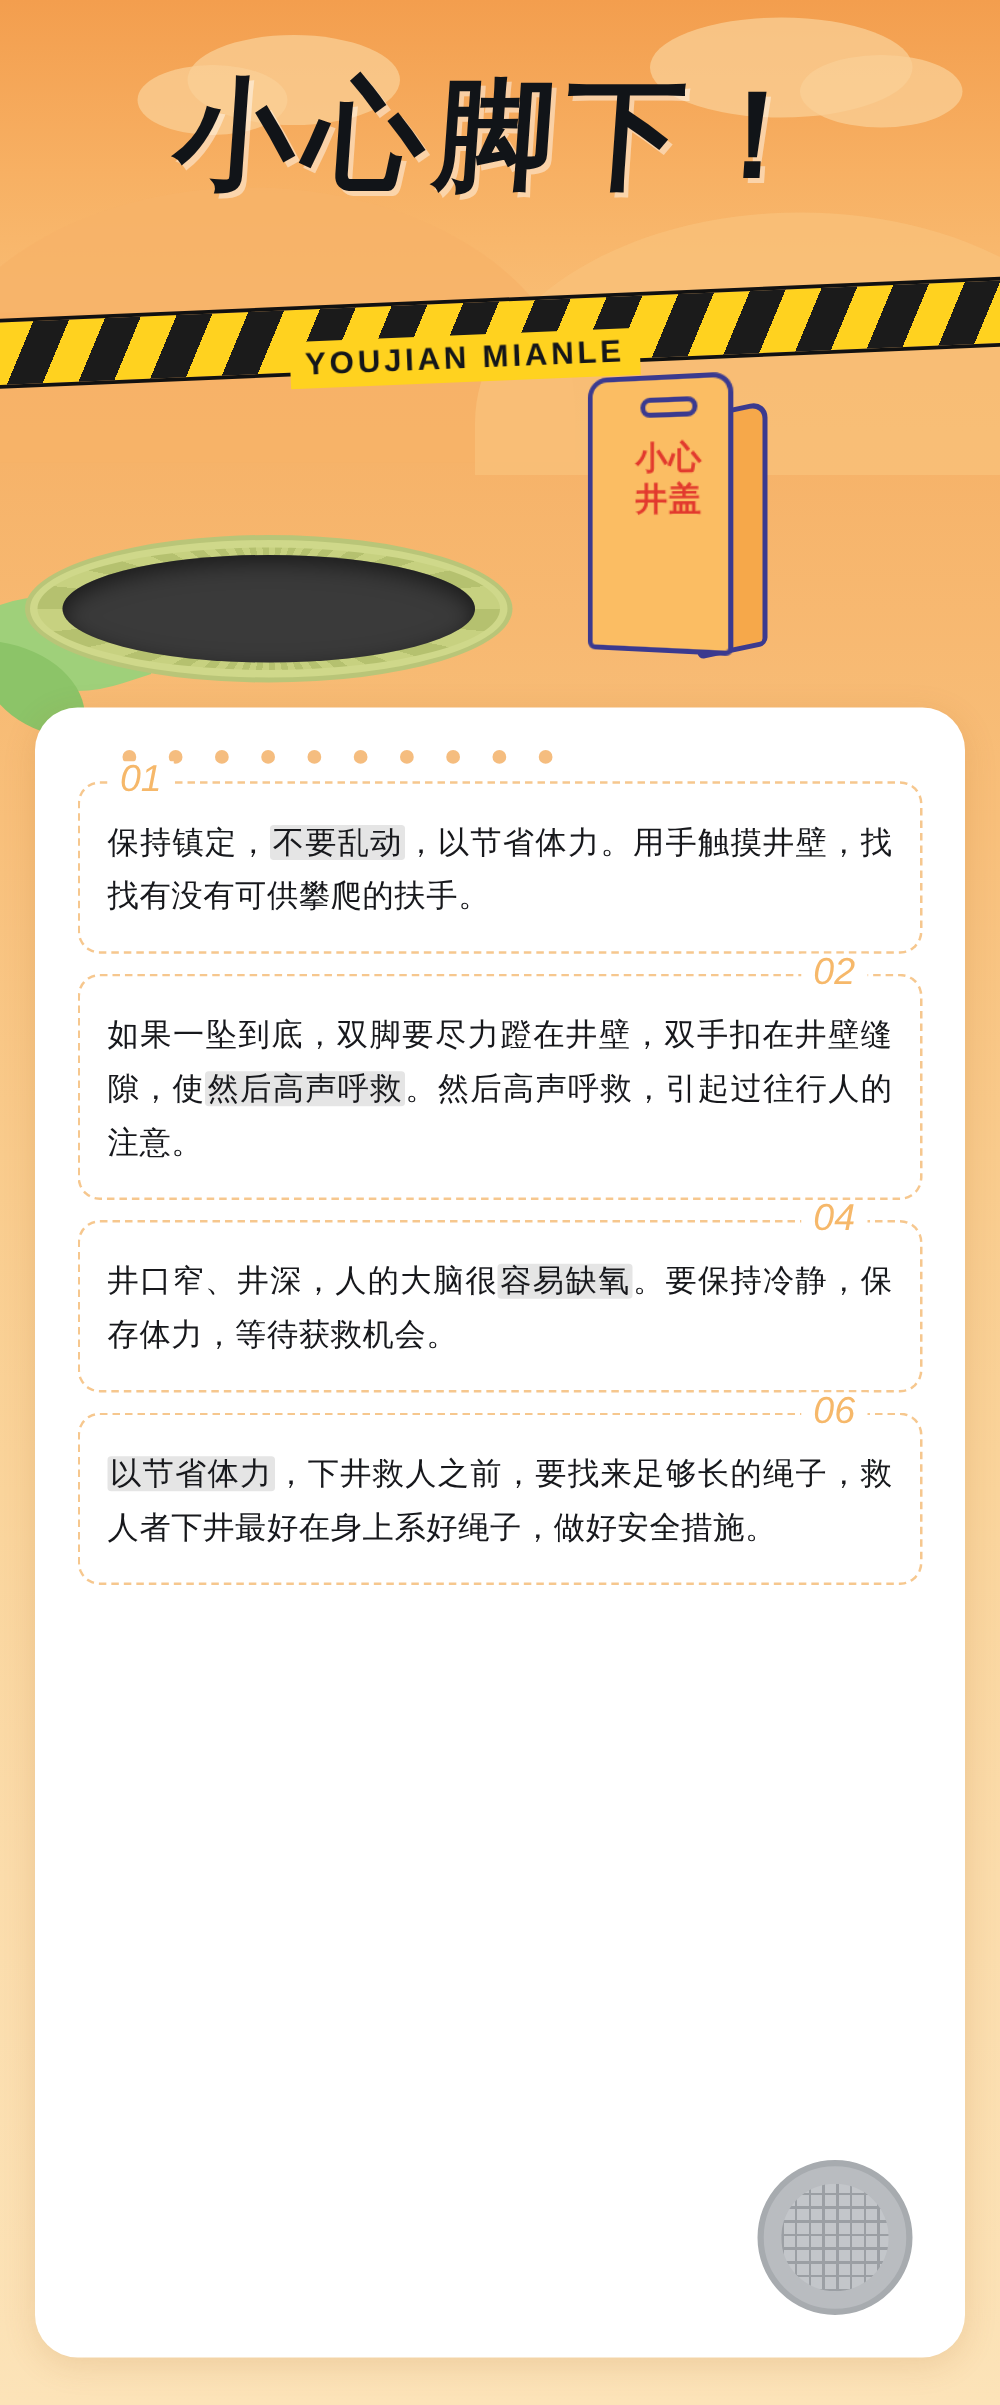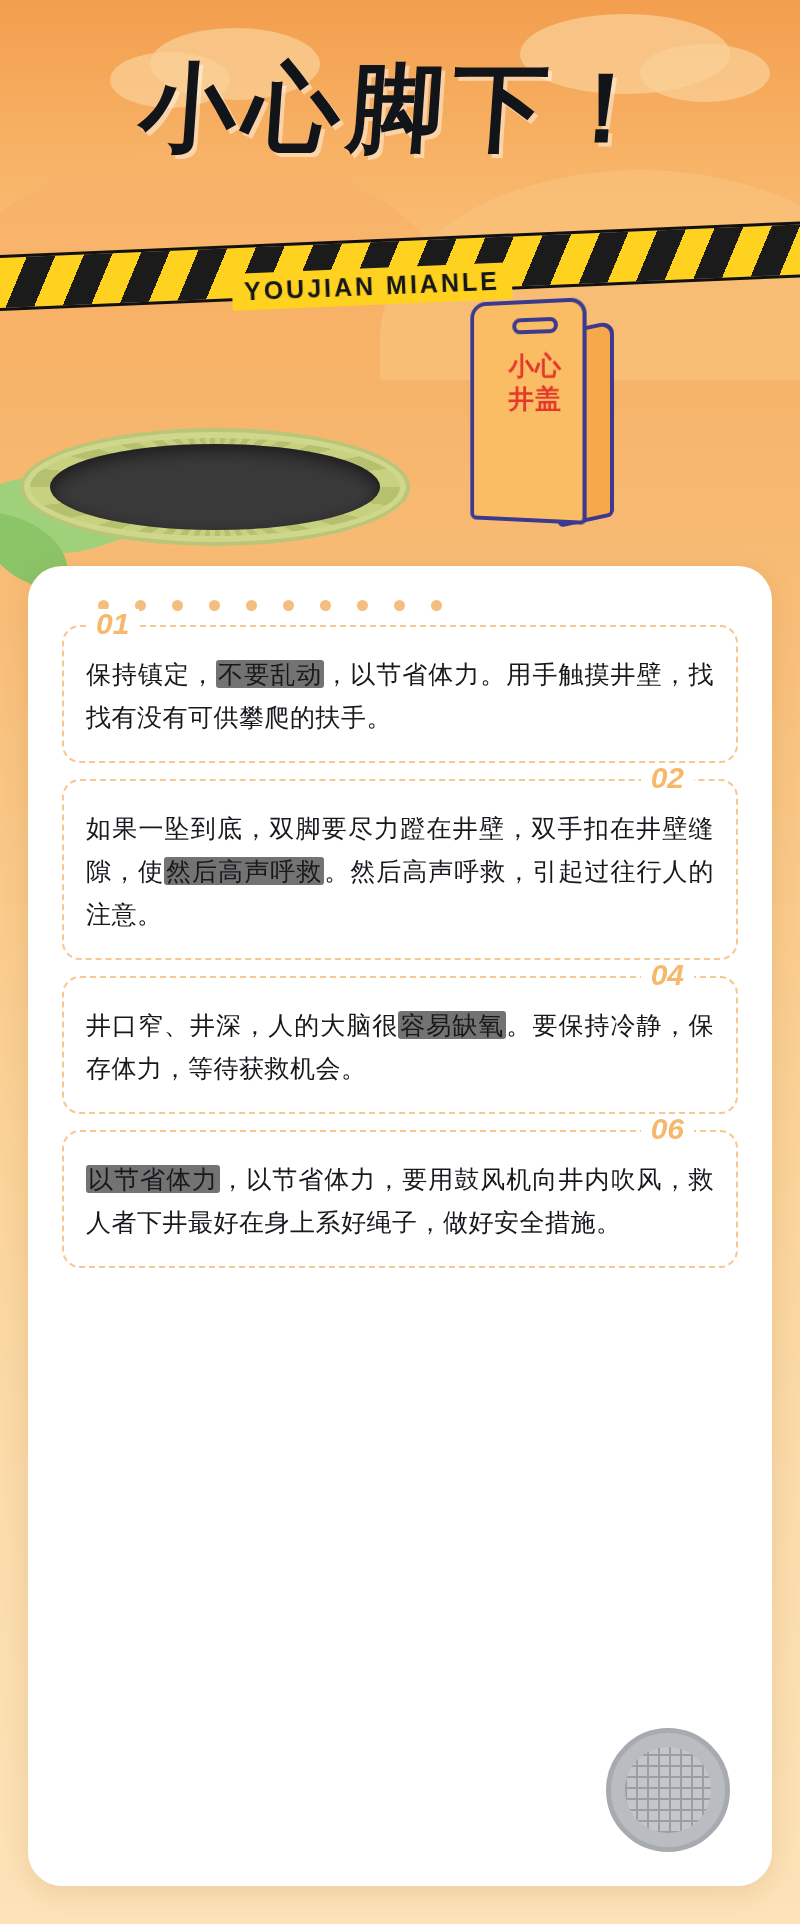--- a/index.html
+++ b/index.html
@@ -226,39 +226,39 @@
     border-radius: 18px;
     padding: 26px 22px 22px 22px;
     background: #fff;
   }
   .item-num {
     position: absolute;
     top: -16px;
     font-family: "Liberation Sans", sans-serif;
     font-size: 30px;
     font-style: italic;
-    font-weight: bold;
+    font-weight: normal;
     color: #f6b86a;
     background: #fff;
     padding: 0 10px;
     line-height: 1;
     z-index: 2;
   }
   .num-left { left: 24px; }
   .num-right { right: 44px; }
 
   .item-text {
     font-size: 25px;
     line-height: 1.72;
     color: #17181c;
     letter-spacing: .5px;
     text-align: justify;
   }
   .hl {
-    background: #737373;
+    background: #e5e5e5;
     border-radius: 3px;
     padding: 0 2px;
   }
 
   
   .cover {
     position: absolute;
     right: 42px;
     bottom: 34px;
     width: 124px;
@@ -346,18 +346,18 @@
       </div>
       <div class="item">
         <div class="item-num num-right">04</div>
         <div class="item-box">
           <div class="item-text"><span>井口窄、井深，人的大脑很</span><span class="hl">容易缺氧</span><span>。要保持冷静，保存体力，等待获救机会。</span></div>
         </div>
       </div>
       <div class="item">
         <div class="item-num num-right">06</div>
         <div class="item-box">
-          <div class="item-text"><span class="hl">以节省体力</span><span>，以节省体力，要用鼓风机向井内吹风，救人者下井最好在身上系好绳子，做好安全措施。</span></div>
+          <div class="item-text"><span class="hl">以节省体力</span><span>，下井救人之前，要找来足够长的绳子，救人者下井最好在身上系好绳子，做好安全措施。</span></div>
         </div>
       </div>
     </div>
   <div class="cover"></div>
 </div>
 
 </body></html>

